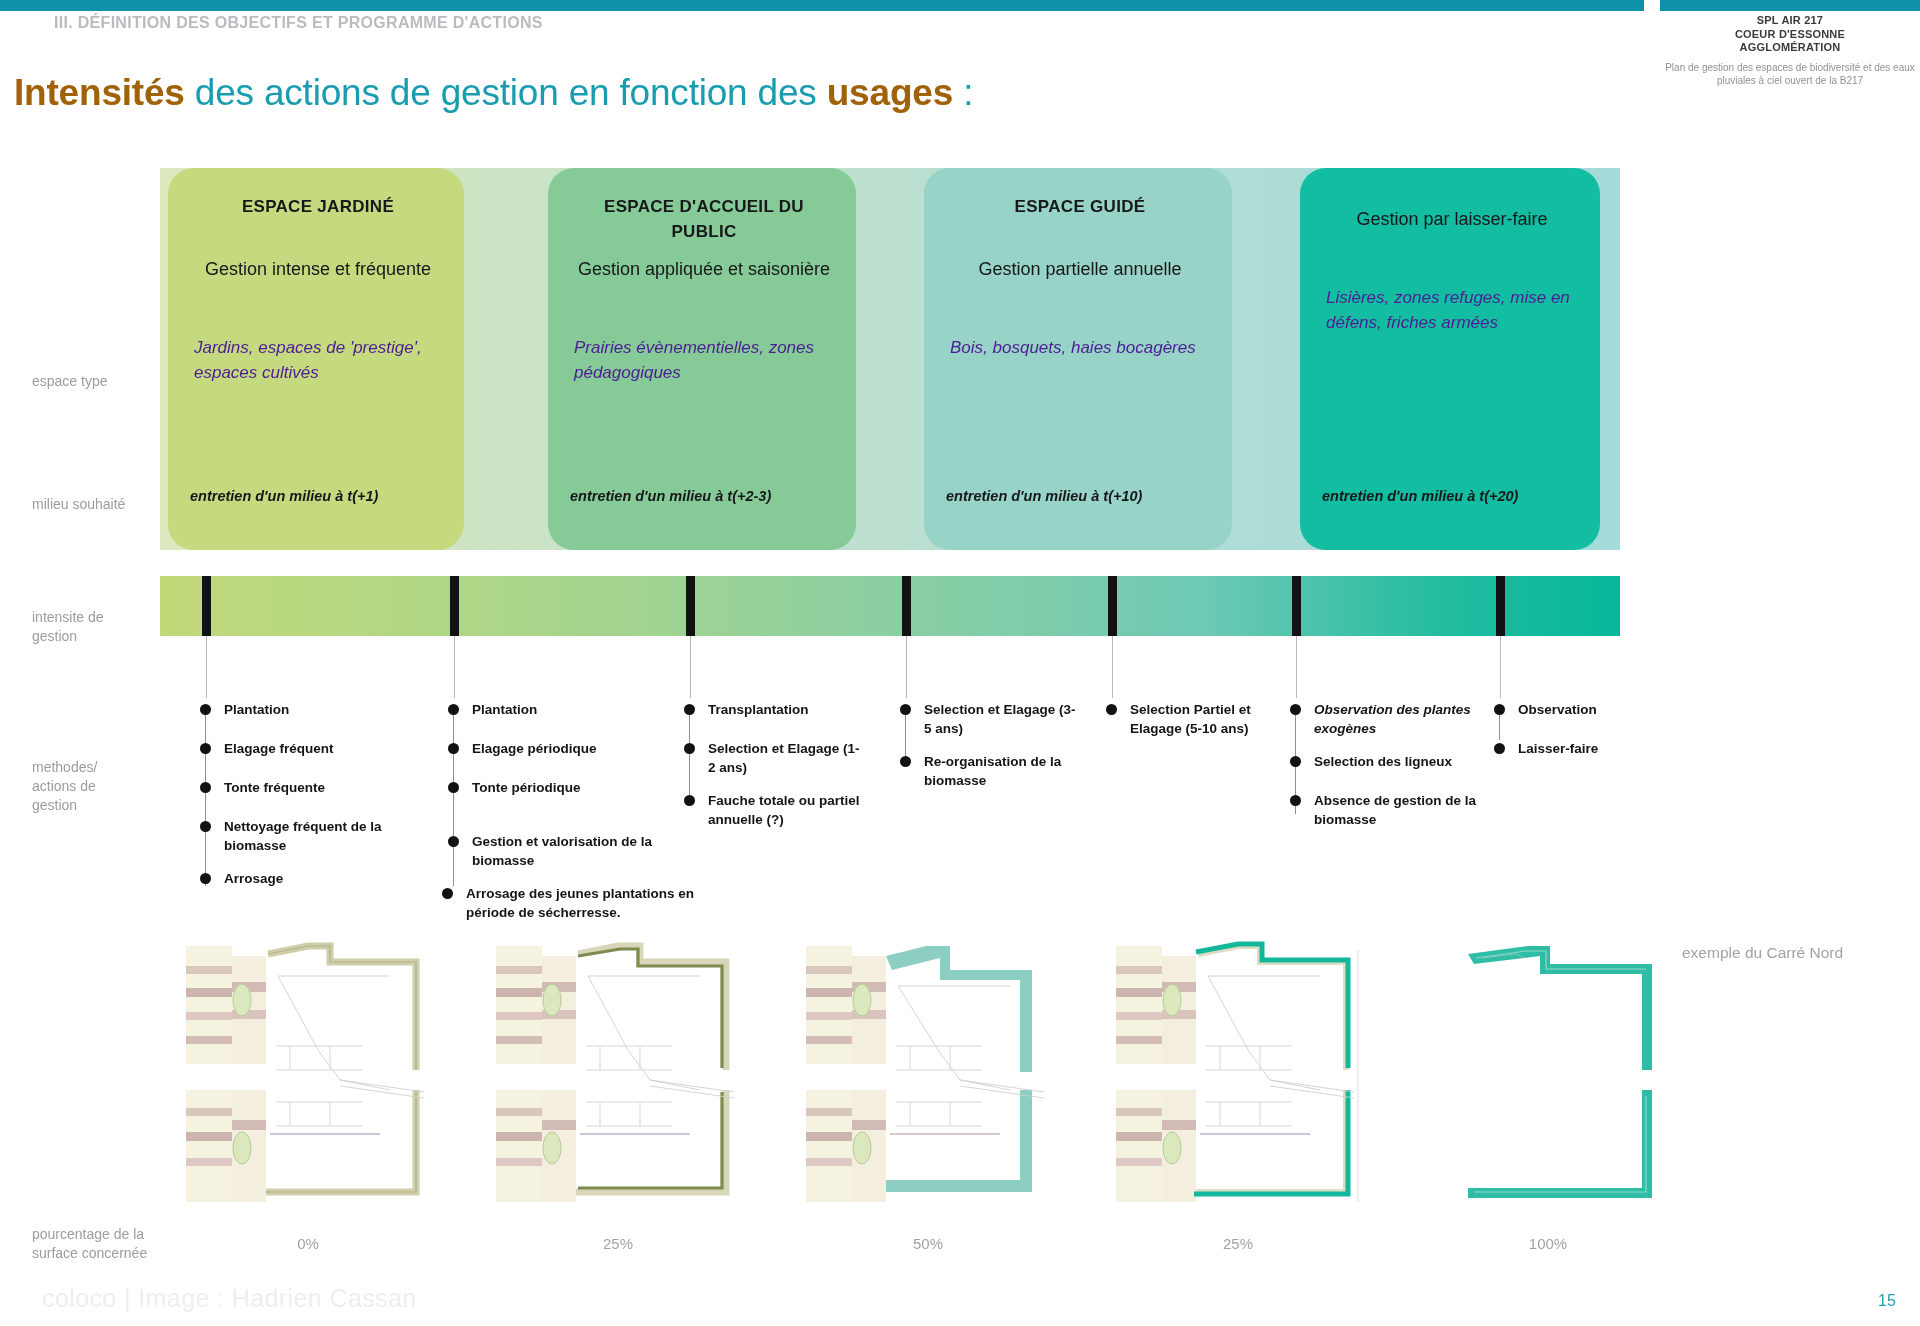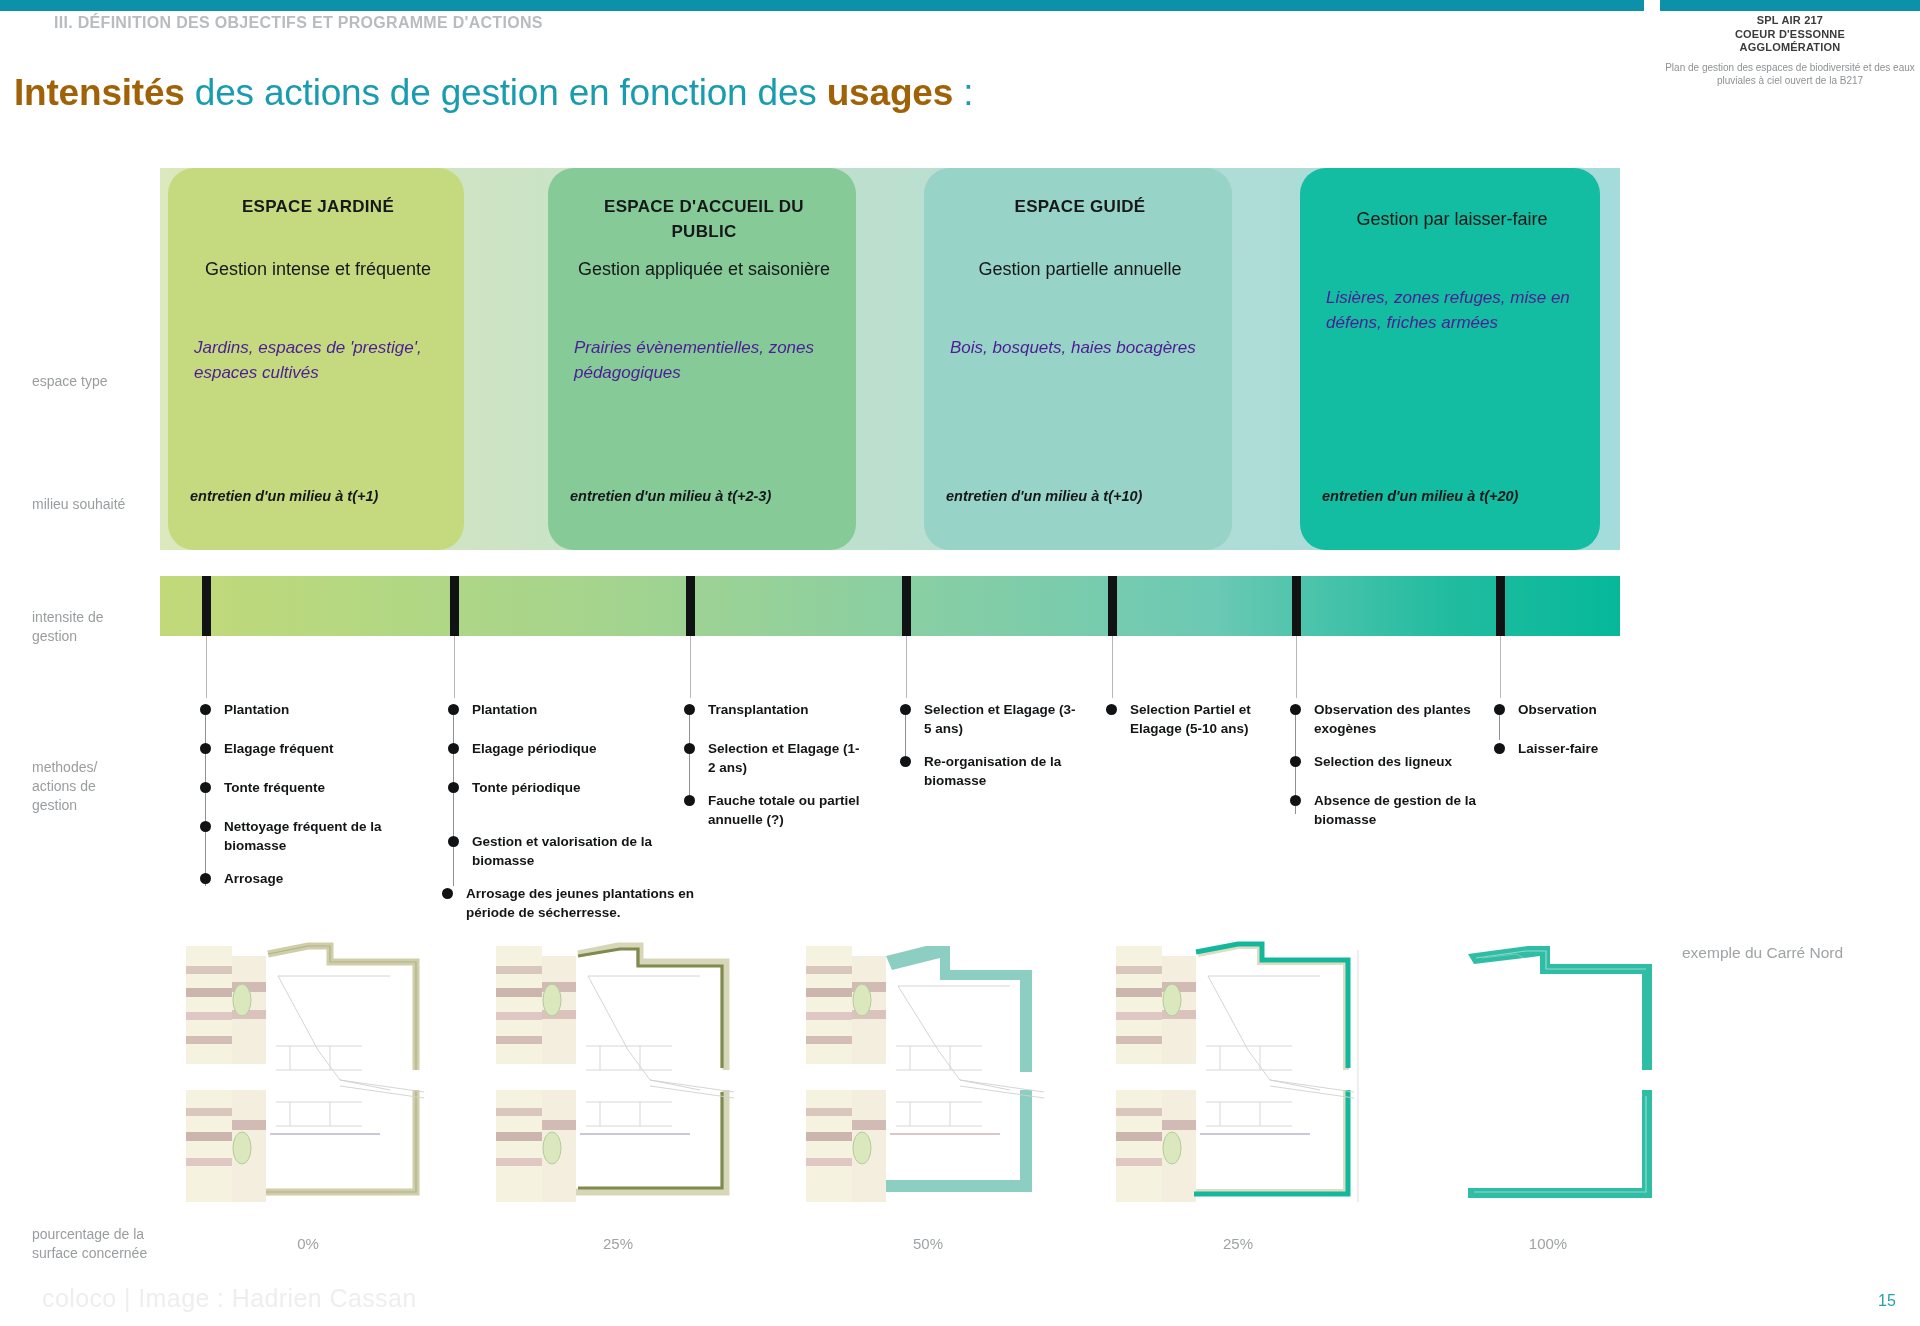--- a/index.html
+++ b/index.html
@@ -231,21 +231,21 @@
   <div class="aitem" style="margin-bottom:14px;"><span class="adot"></span><span class="atext">Selection et Elagage (3-5 ans)</span></div>
   <div class="aitem"><span class="adot"></span><span class="atext">Re-organisation de la biomasse</span></div>
 </div>
 
 <div class="acol" style="left:1106px; top:700px; width:180px;">
   <div class="aitem"><span class="adot"></span><span class="atext">Selection Partiel et Elagage (5-10 ans)</span></div>
 </div>
 
 <div class="acol" style="left:1290px; top:700px; width:190px;">
   <div class="aconn" style="top:6px; height:108px;"></div>
-  <div class="aitem" style="margin-bottom:14px;"><span class="adot"></span><span class="atext">Observation des plantes exogènes</span></div>
+  <div class="aitem" style="margin-bottom:14px;font-style:italic;"><span class="adot"></span><span class="atext">Observation des plantes exogènes</span></div>
   <div class="aitem" style="margin-bottom:20px;"><span class="adot"></span><span class="atext">Selection des ligneux</span></div>
   <div class="aitem"><span class="adot"></span><span class="atext">Absence de gestion de la biomasse</span></div>
 </div>
 
 <div class="acol" style="left:1494px; top:700px; width:160px;">
   <div class="aconn" style="top:6px; height:34px;"></div>
   <div class="aitem" style="margin-bottom:20px;"><span class="adot"></span><span class="atext">Observation</span></div>
   <div class="aitem"><span class="adot"></span><span class="atext">Laisser-faire</span></div>
 </div>
 

